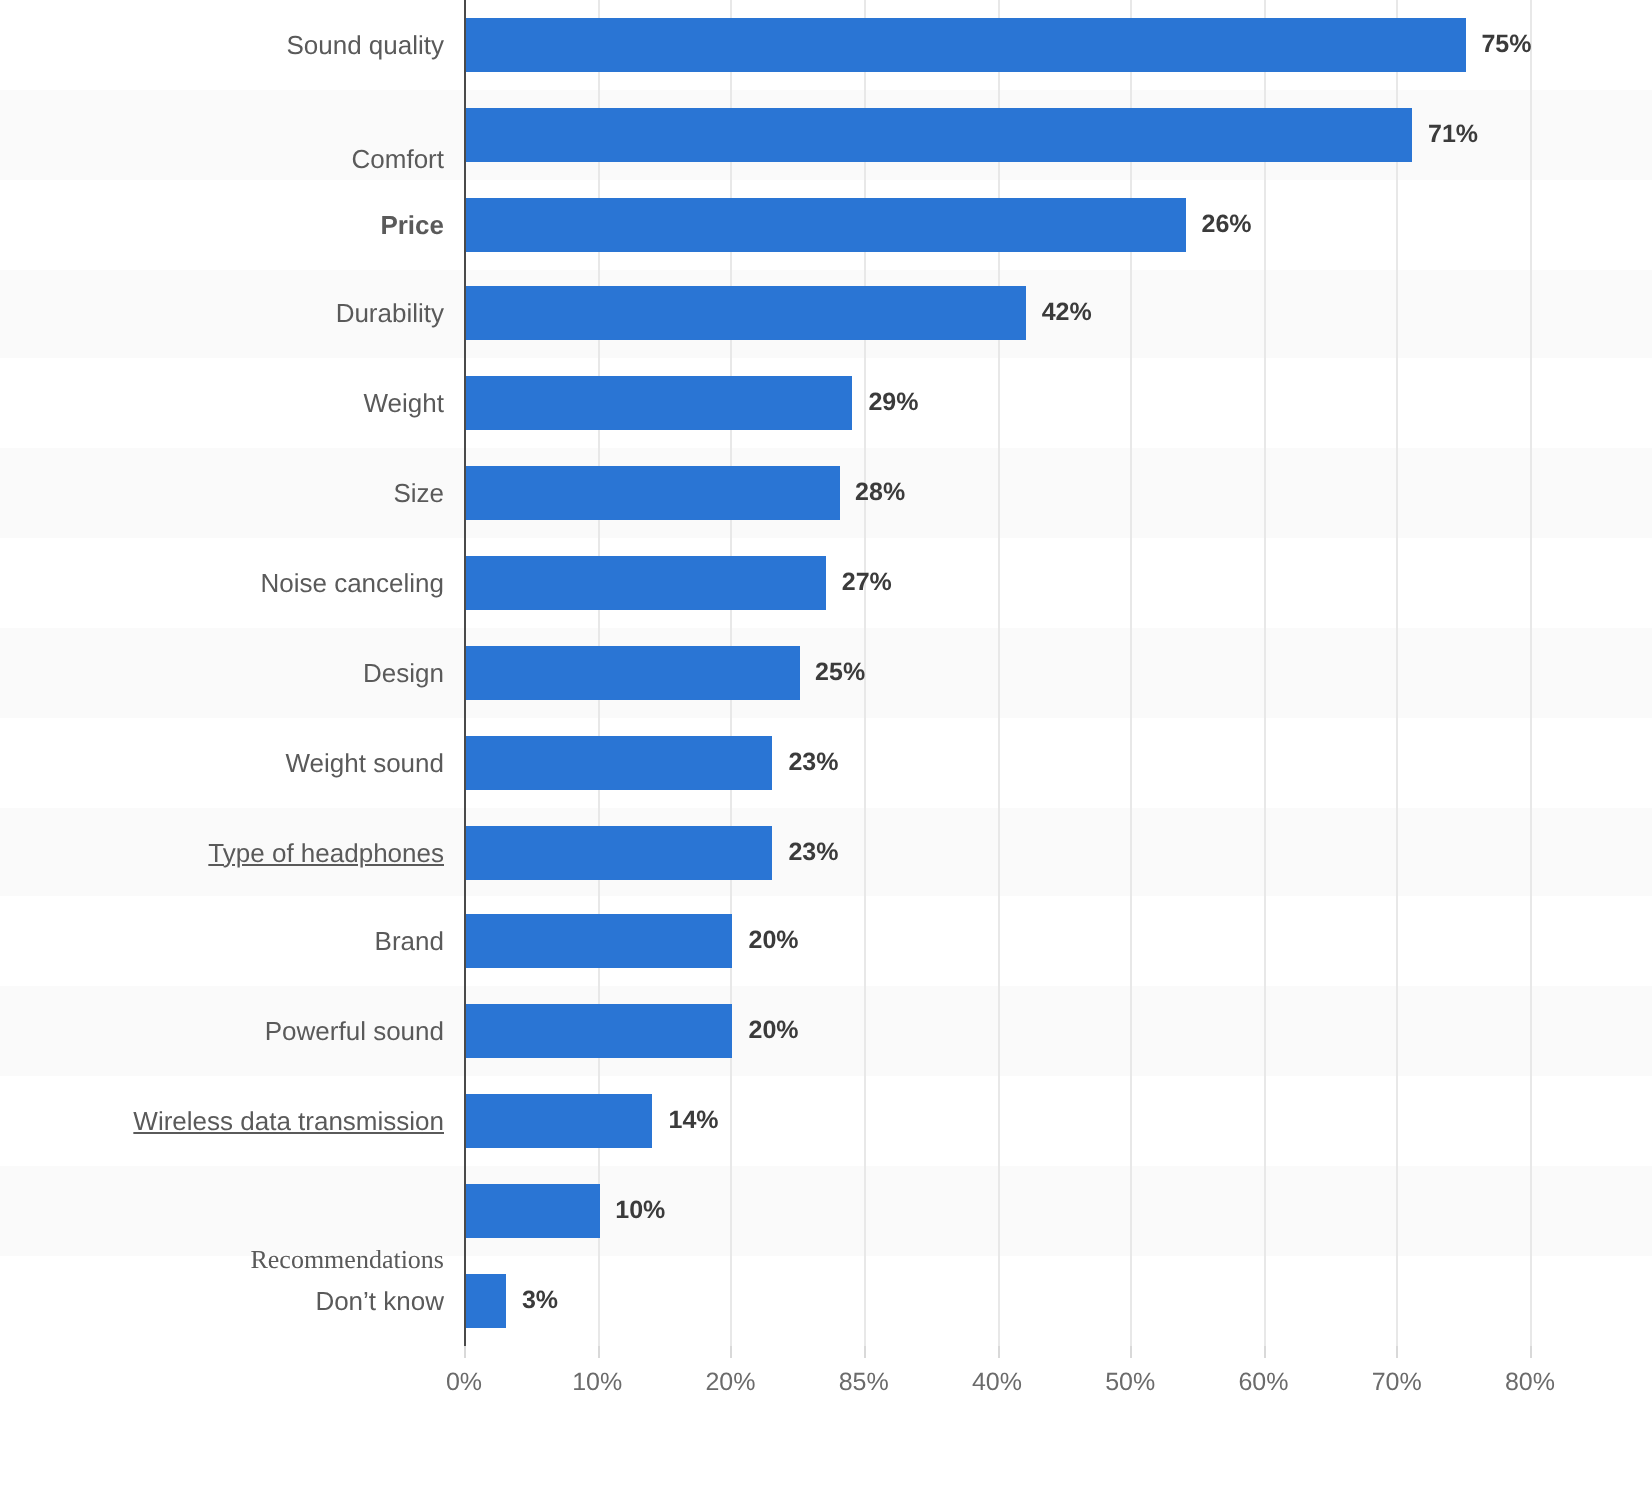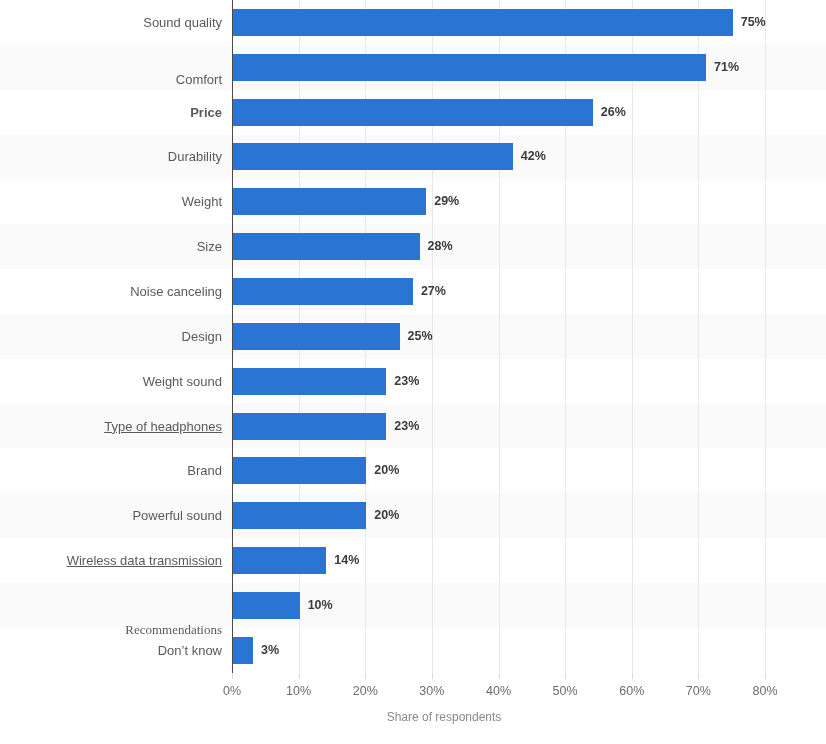--- a/index.html
+++ b/index.html
@@ -202,30 +202,27 @@
   </div>
 
   <div id="ticks">
       <div class="tick-mark" style="left: 232px;"></div>
       <div class="tick-label" style="left: 232px;">0%</div>
       <div class="tick-mark" style="left: 298.625px;"></div>
       <div class="tick-label" style="left: 298.625px;">10%</div>
       <div class="tick-mark" style="left: 365.25px;"></div>
       <div class="tick-label" style="left: 365.25px;">20%</div>
       <div class="tick-mark" style="left: 431.875px;"></div>
-      <div class="tick-label" style="left: 431.875px;">30%</div>
+      <div class="tick-label" style="left: 431.875px;">85%</div>
       <div class="tick-mark" style="left: 498.5px;"></div>
       <div class="tick-label" style="left: 498.5px;">40%</div>
       <div class="tick-mark" style="left: 565.125px;"></div>
       <div class="tick-label" style="left: 565.125px;">50%</div>
       <div class="tick-mark" style="left: 631.75px;"></div>
       <div class="tick-label" style="left: 631.75px;">60%</div>
       <div class="tick-mark" style="left: 698.375px;"></div>
       <div class="tick-label" style="left: 698.375px;">70%</div>
       <div class="tick-mark" style="left: 765px;"></div>
       <div class="tick-label" style="left: 765px;">80%</div>
     </div>
 
-  <div class="axis-title">
-    <span class="axis-title-inner">Share of respondents</span>
-  </div>
 
 </div>
 
 </body></html>

